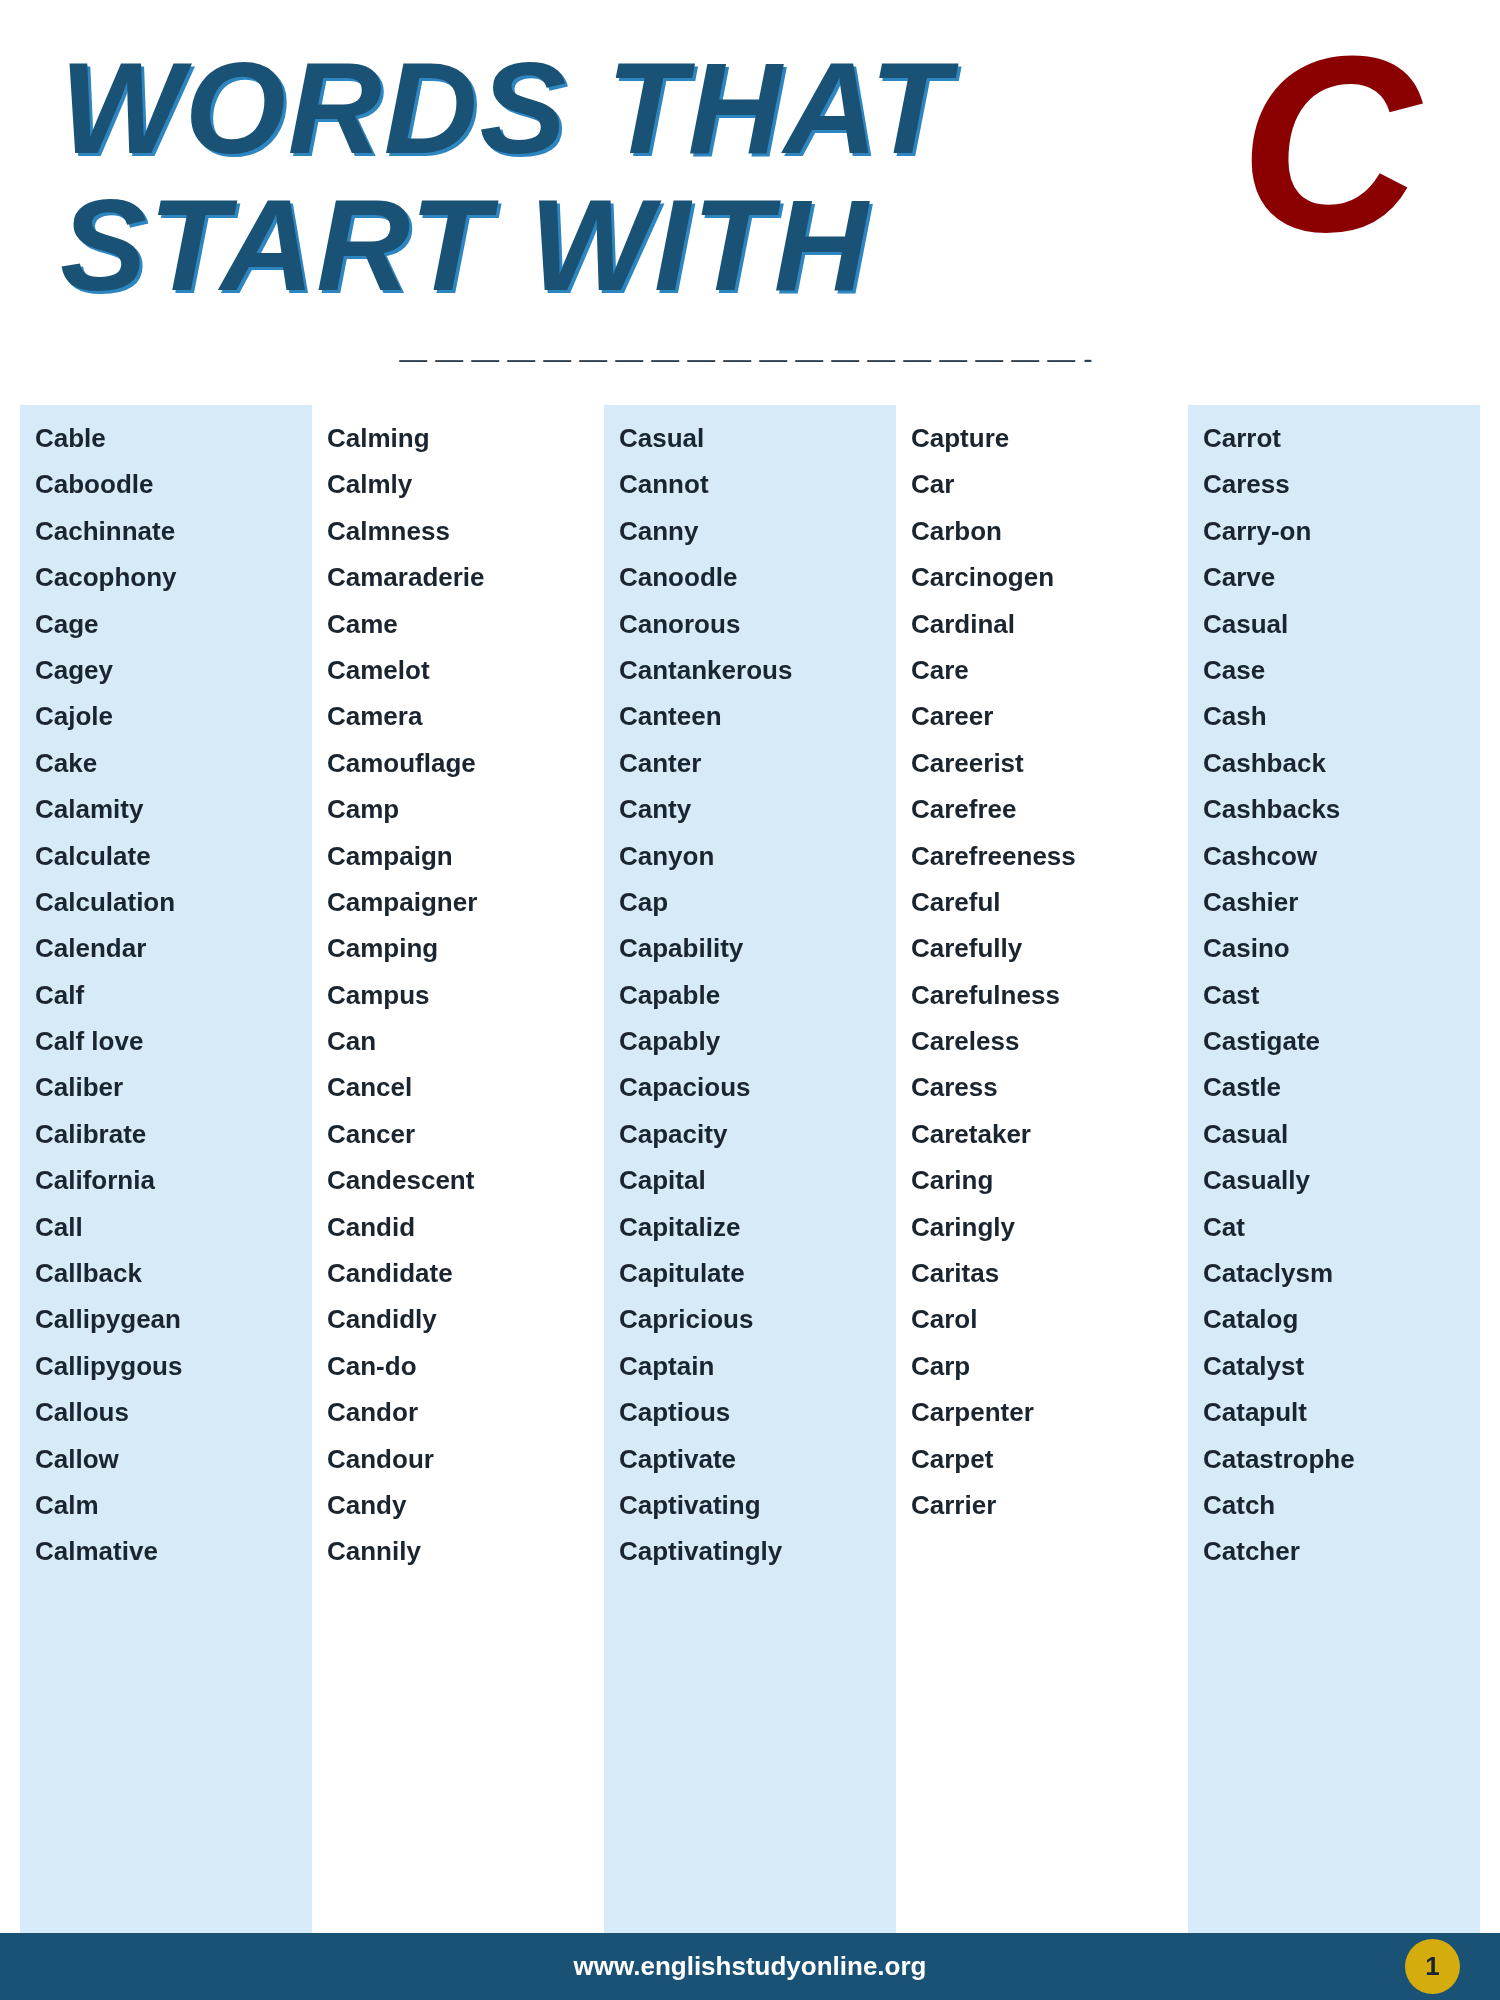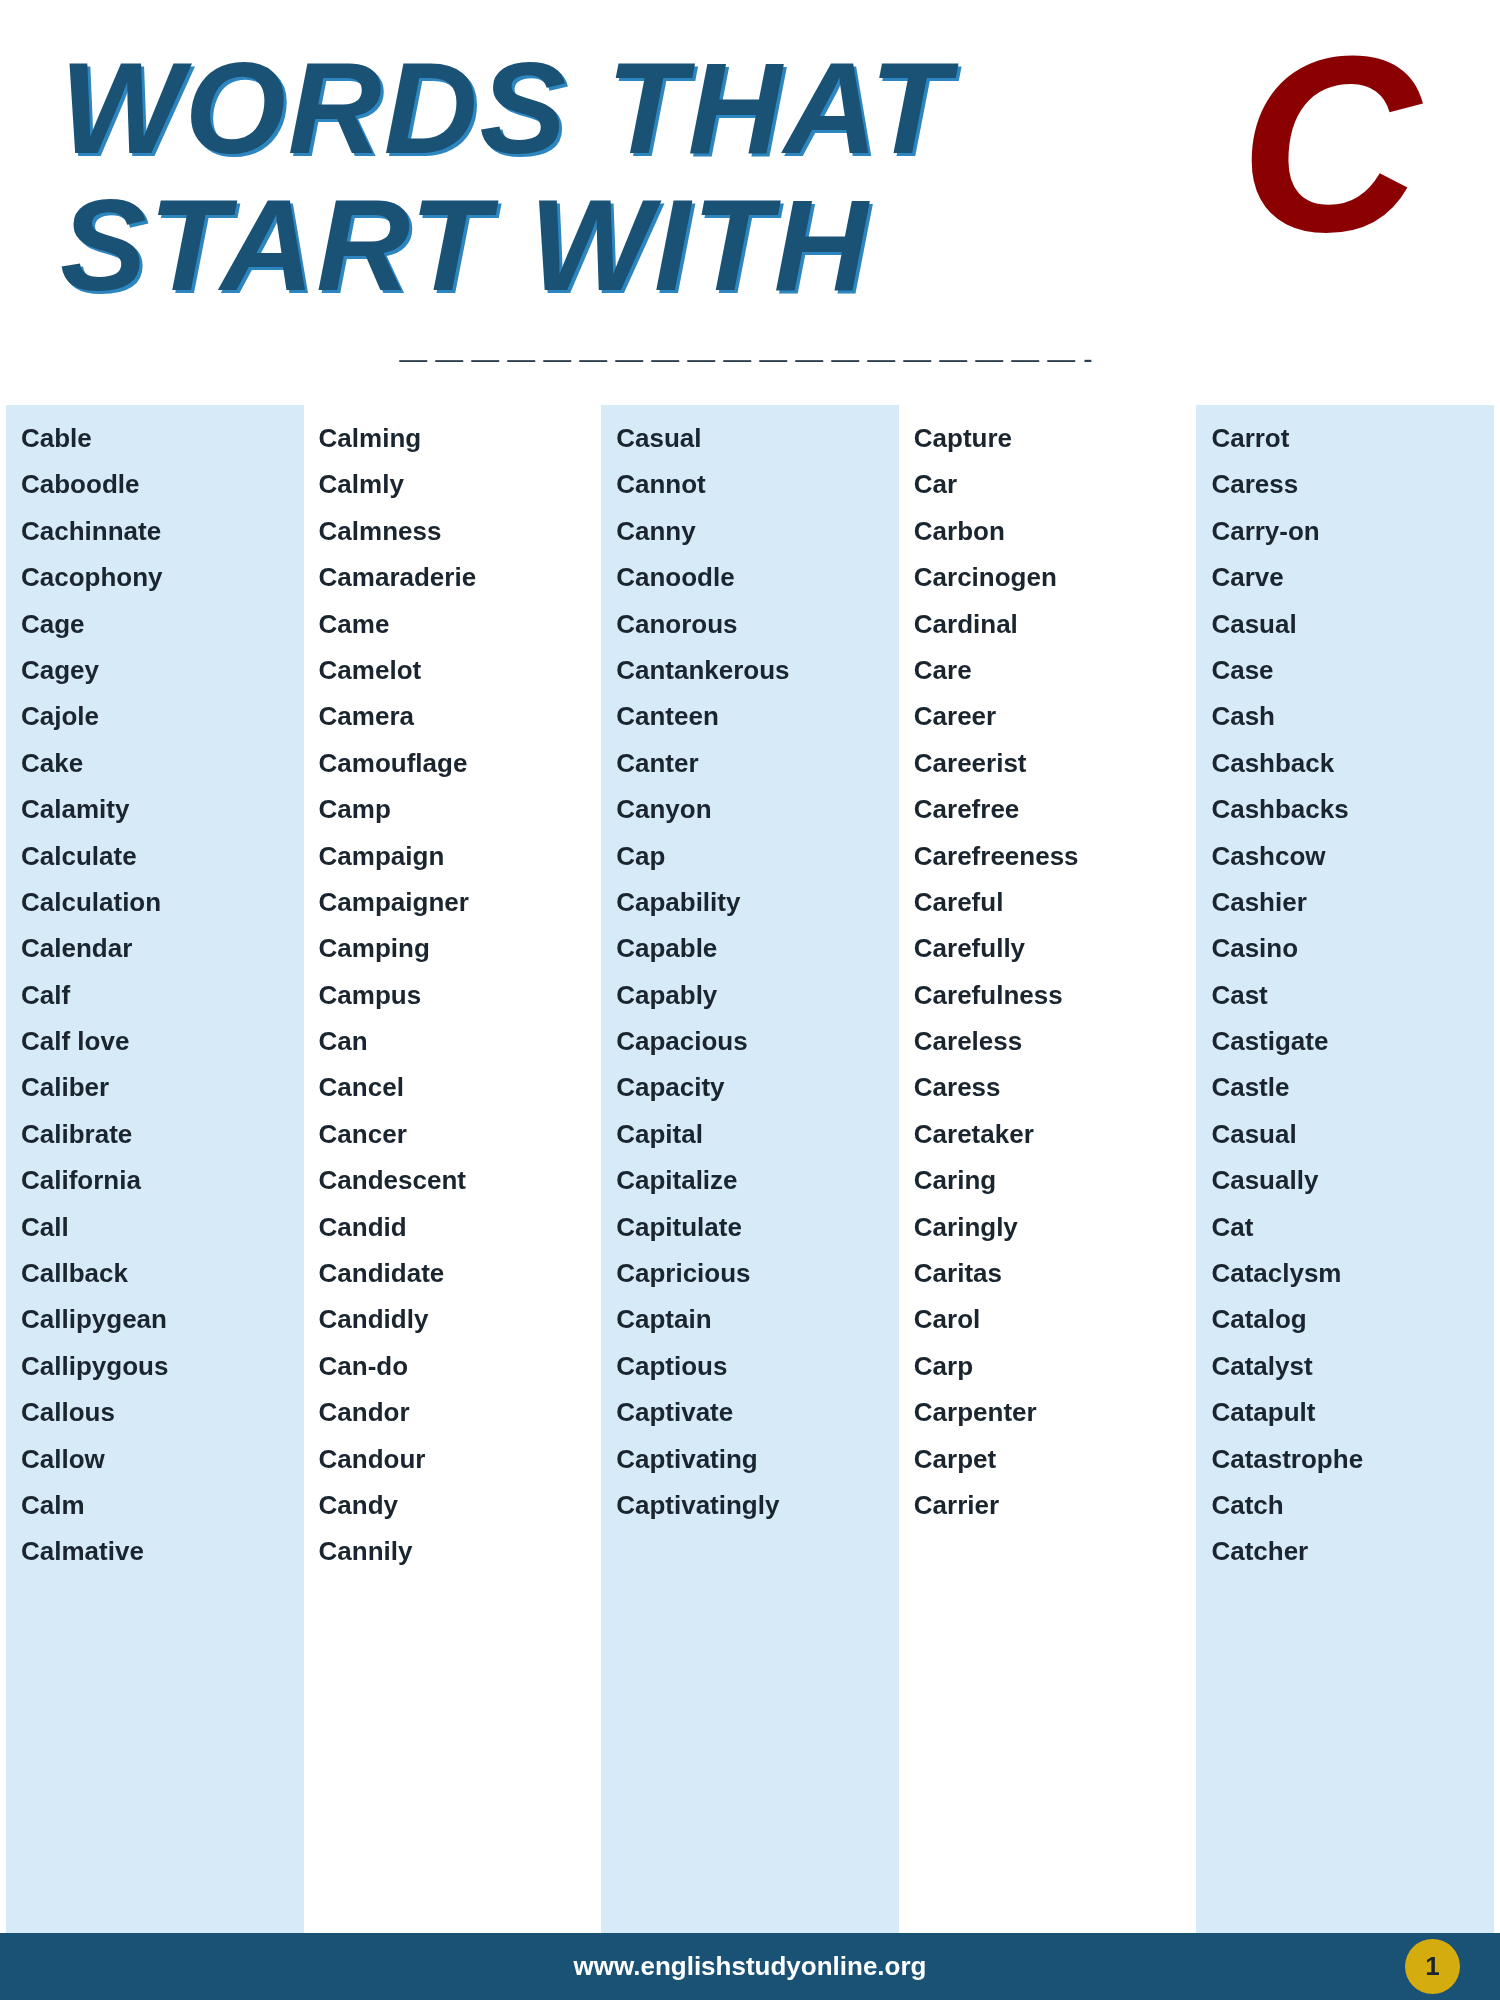--- a/index.html
+++ b/index.html
@@ -47,21 +47,21 @@
       color: #2c3e50;
       letter-spacing: 8px;
       margin: 10px 0 30px 0;
     }
 
     .word-grid {
       flex: 1;
       display: grid;
       grid-template-columns: repeat(5, 1fr);
       gap: 0;
-      padding: 0 6px;
+      padding: 0 20px;
     }
 
     .column {
       padding: 10px 15px;
     }
 
     .column:nth-child(odd) {
       background: #d6eaf8;
     }
     .column:nth-child(even) {
@@ -177,20 +177,21 @@
     </div>
     <div class="column">
       <div class="word-item">Casual</div>
       <div class="word-item">Cannot</div>
       <div class="word-item">Canny</div>
       <div class="word-item">Canoodle</div>
       <div class="word-item">Canorous</div>
       <div class="word-item">Cantankerous</div>
       <div class="word-item">Canteen</div>
       <div class="word-item">Canter</div>
+      <div class="word-item">Canty</div>
       <div class="word-item">Canyon</div>
       <div class="word-item">Cap</div>
       <div class="word-item">Capability</div>
       <div class="word-item">Capable</div>
       <div class="word-item">Capably</div>
       <div class="word-item">Capacious</div>
       <div class="word-item">Capacity</div>
       <div class="word-item">Capital</div>
       <div class="word-item">Capitalize</div>
       <div class="word-item">Capitulate</div>

